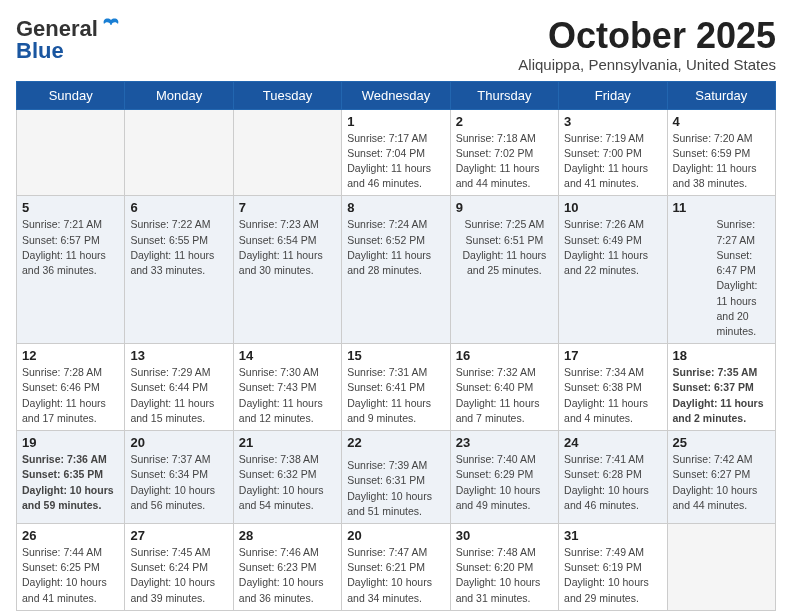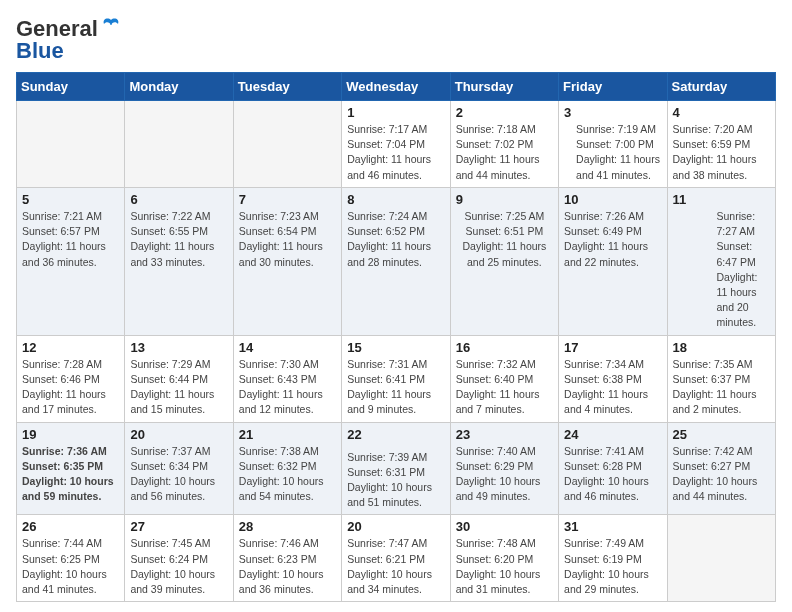--- a/index.html
+++ b/index.html
@@ -40,23 +40,23 @@
     }
     .calendar {
       width: 100%;
       border-collapse: collapse;
       border: 1px solid #ccc;
     }
     .calendar th {
       background: #1a56a0;
       color: #fff;
       font-size: 13px;
-      font-weight: bold;
+      font-weight: normal;
       padding: 6px 4px;
-      text-align: left;
+      text-align: center;
       border: 1px solid #2266b0;
       margin-top: 24px;
     }
     .calendar td {
       vertical-align: top;
       padding: 4px 5px;
       font-size: 10.5px;
       color: #333;
       border: 1px solid #ccc;
       width: 108px;
@@ -91,20 +91,24 @@
   <div class="logo">
     <div class="logo-row">
       <span style="font-size:22px;font-weight:bold;color:#333;">General</span>
       <svg width="22" height="22" viewBox="0 0 22 22" style="margin-left:2px;margin-top:-4px;">
         <path d="M11 4 C14 1, 20 3, 18 8 C16 5, 12 6, 11 9 C10 6, 6 5, 4 8 C2 3, 8 1, 11 4Z" fill="#1a7fd4"></path>
         <path d="M11 9 L11 4" stroke="#1a7fd4" stroke-width="1" fill="none"></path>
       </svg>
     </div>
     <span style="font-size:22px;font-weight:bold;color:#1a56a0;margin-top:-4px;text-align:right;">Blue</span>
   </div>
+  <div class="title-block">
+    <div class="month-title">October 2025</div>
+    <div class="location-title">Aliquippa, Pennsylvania, United States</div>
+  </div>
 </div>
 
 <table class="calendar">
   <thead>
     <tr>
     <th>Sunday</th>
         <th>Monday</th>
         <th>Tuesday</th>
         <th>Wednesday</th>
         <th>Thursday</th>
@@ -126,21 +130,21 @@
         </td>
         <td>
           <div class="day-number">2</div>
           <div class="day-info" style="white-space: pre-line;">Sunrise: 7:18 AM
 Sunset: 7:02 PM
 Daylight: 11 hours
 and 44 minutes.</div>
         </td>
         <td>
           <div class="day-number">3</div>
-          <div class="day-info" style="white-space: pre-line; margin-left: 12px;">Sunrise: 7:19 AM
+          <div class="day-info" style="white-space: pre-line;">Sunrise: 7:19 AM
 Sunset: 7:00 PM
 Daylight: 11 hours
 and 41 minutes.</div>
         </td>
         <td>
           <div class="day-number">4</div>
           <div class="day-info" style="white-space: pre-line;">Sunrise: 7:20 AM
 Sunset: 6:59 PM
 Daylight: 11 hours
 and 38 minutes.</div>
@@ -208,21 +212,21 @@
         <td>
           <div class="day-number">13</div>
           <div class="day-info" style="white-space: pre-line;">Sunrise: 7:29 AM
 Sunset: 6:44 PM
 Daylight: 11 hours
 and 15 minutes.</div>
         </td>
         <td>
           <div class="day-number">14</div>
           <div class="day-info" style="white-space: pre-line;">Sunrise: 7:30 AM
-Sunset: 6:43 PM
+Sunset: 7:43 PM
 Daylight: 11 hours
 and 12 minutes.</div>
         </td>
         <td>
           <div class="day-number">15</div>
           <div class="day-info" style="white-space: pre-line;">Sunrise: 7:31 AM
 Sunset: 6:41 PM
 Daylight: 11 hours
 and 9 minutes.</div>
         </td>
@@ -235,21 +239,21 @@
         </td>
         <td>
           <div class="day-number">17</div>
           <div class="day-info" style="white-space: pre-line;">Sunrise: 7:34 AM
 Sunset: 6:38 PM
 Daylight: 11 hours
 and 4 minutes.</div>
         </td>
         <td>
           <div class="day-number">18</div>
-          <div class="day-info" style="white-space: pre-line;">Sunrise: 7:35 AM
+          <div class="day-info" style="white-space: pre-line; font-weight: bold;">Sunrise: 7:35 AM
 Sunset: 6:37 PM
 Daylight: 11 hours
 and 2 minutes.</div>
         </td>
       </tr>
       <tr class="row-shaded">
         <td>
           <div class="day-number">19</div>
           <div class="day-info" style="white-space: pre-line; font-weight: bold;">Sunrise: 7:36 AM
 Sunset: 6:35 PM

